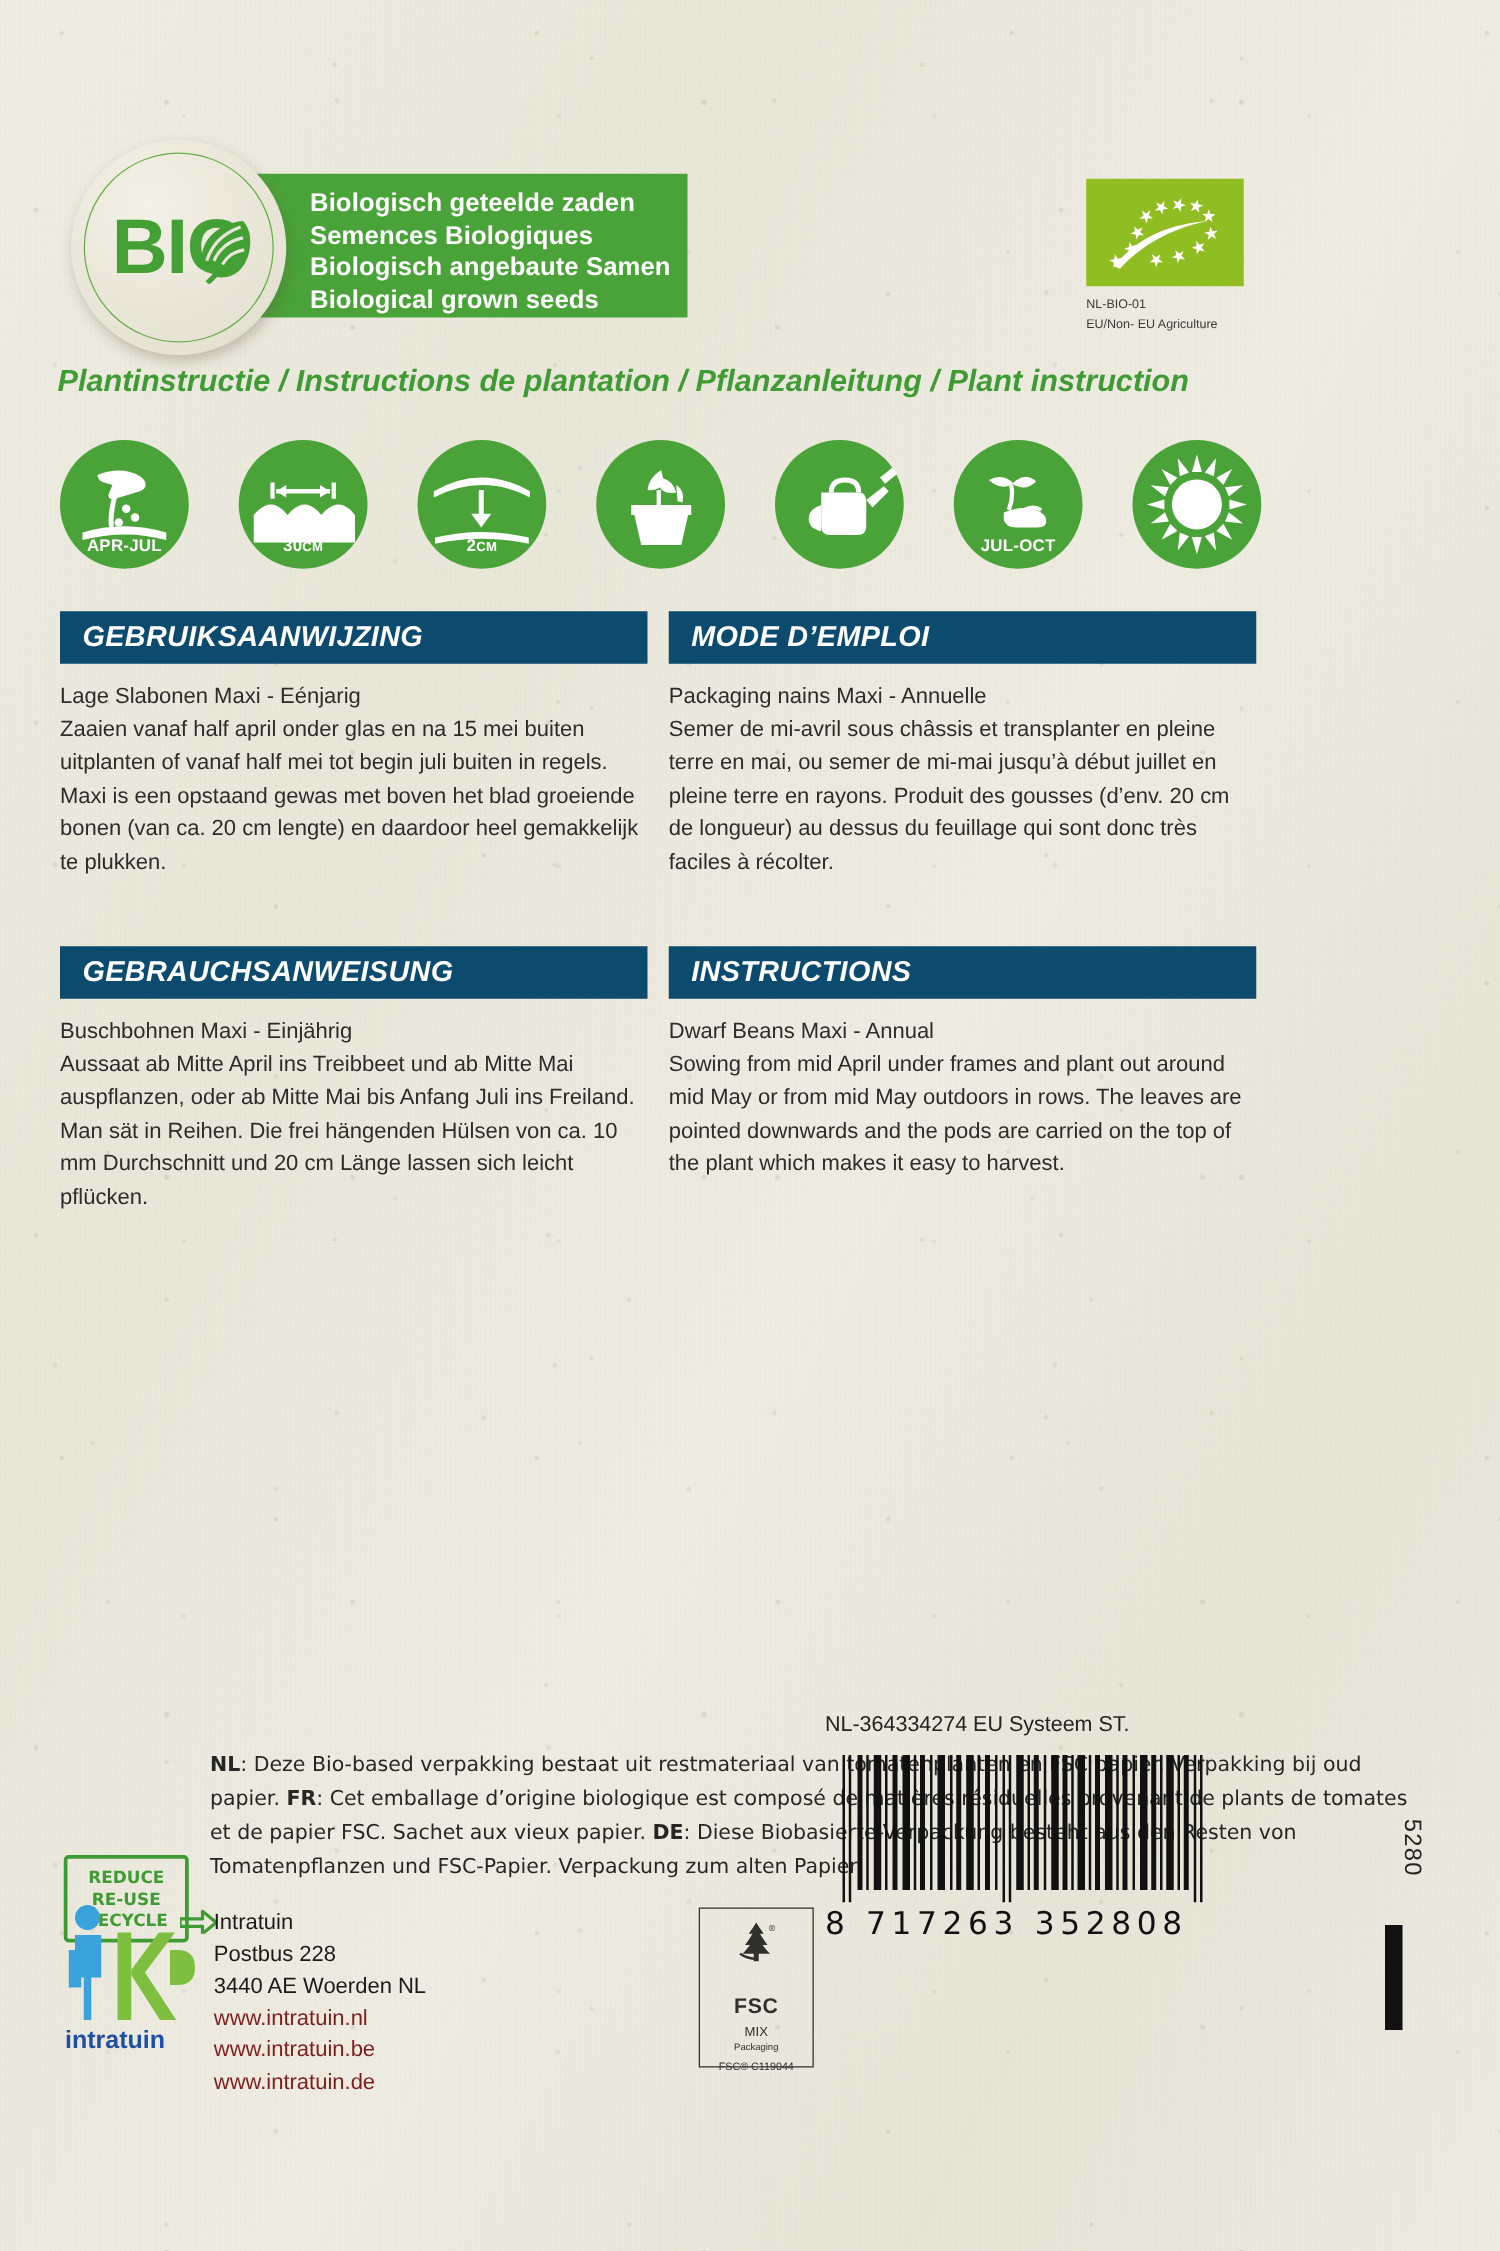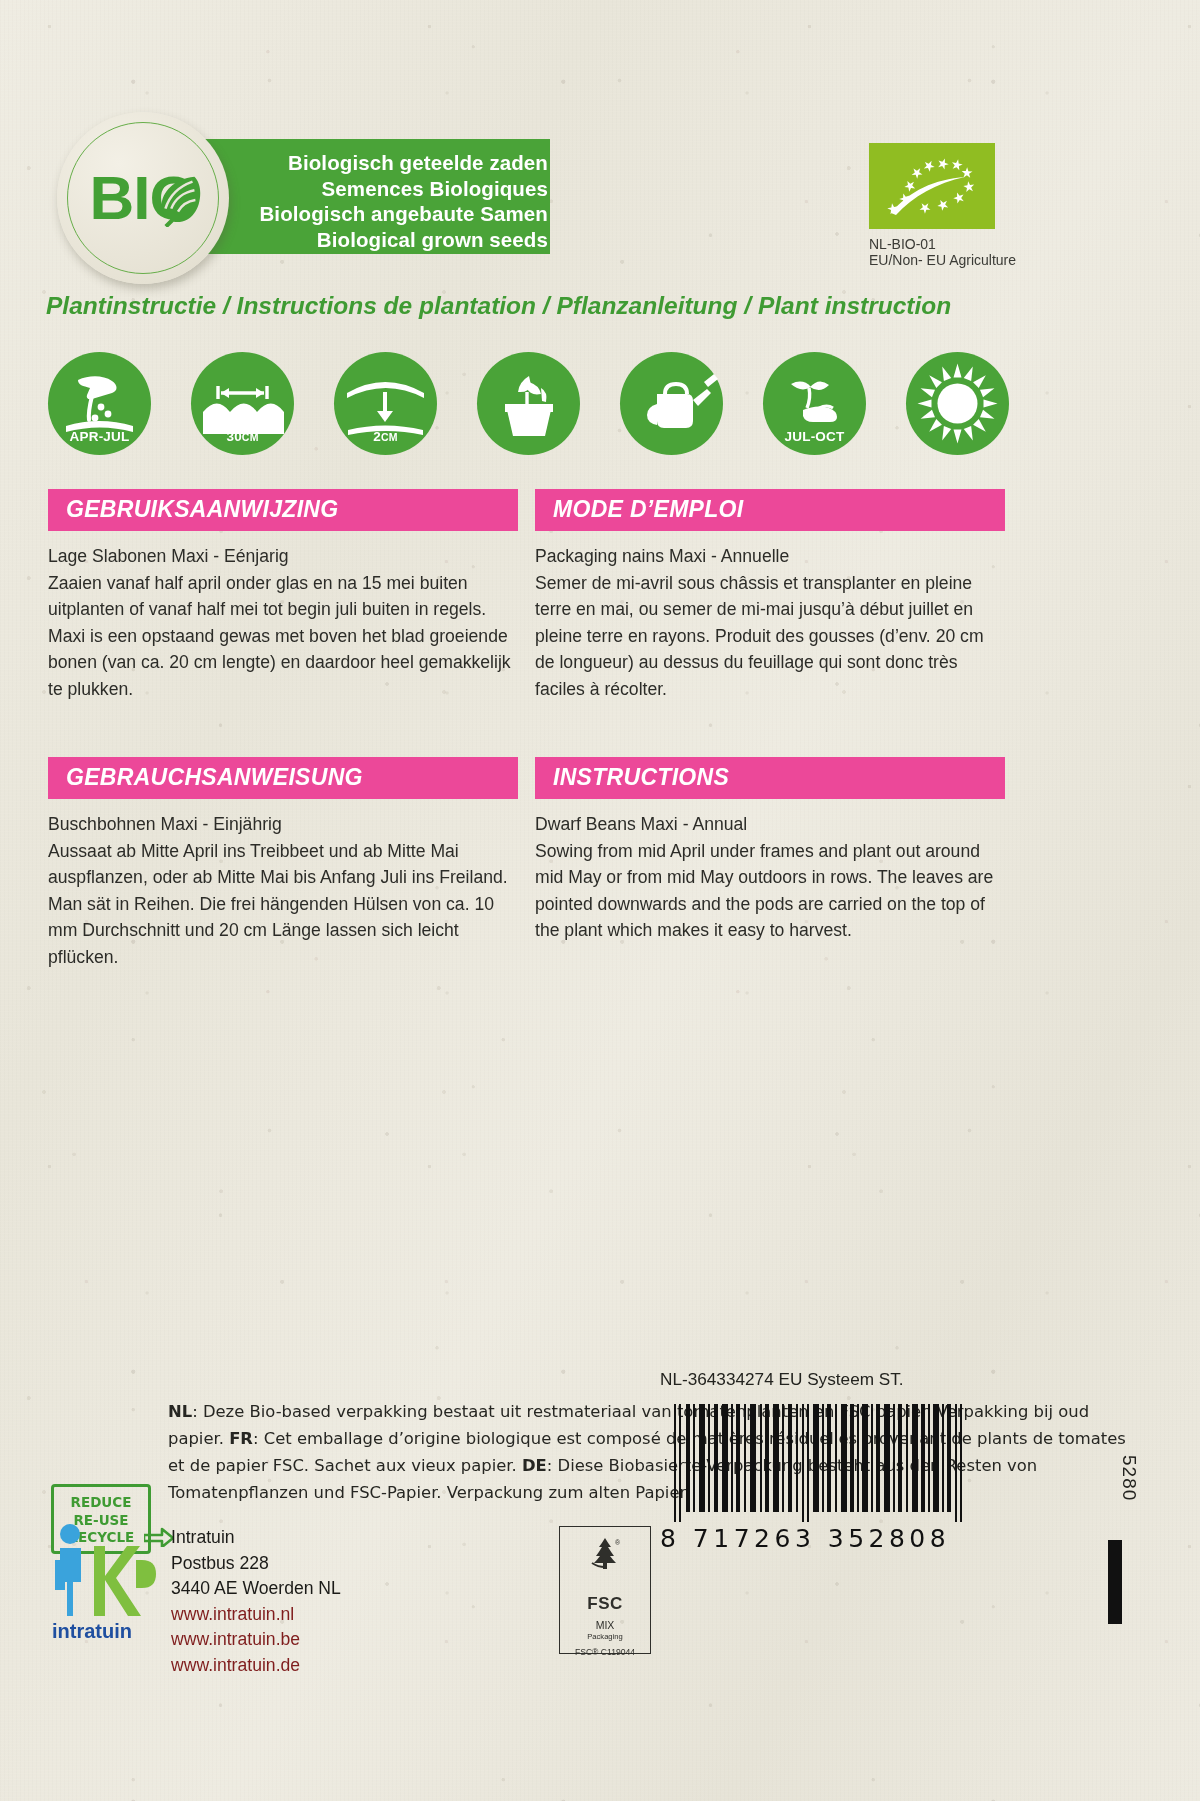--- a/index.html
+++ b/index.html
@@ -49,21 +49,20 @@
 
   
   .bio-band{
     position:absolute;left:190px;top:139px;width:360px;height:115px;
     background:#4aa338;
   }
   .bio-band-lines{
     position:absolute;left:248px;top:150px;width:300px;
     color:#fff;font-weight:bold;font-size:20.5px;line-height:25.5px;
     letter-spacing:.1px;
-    text-align:right;
   }
   .bio-circle{
     position:absolute;left:57px;top:112px;width:172px;height:172px;
     border-radius:50%;
     background:radial-gradient(circle at 36% 30%, #f3f0e6 0%, #e6e2d4 72%, #ddd9c9 100%);
     box-shadow:2px 5px 10px rgba(90,85,65,.30);
     z-index:4;
   }
   .bio-ring{
     position:absolute;left:10px;top:10px;right:10px;bottom:10px;
@@ -77,21 +76,21 @@
   .bio-leaf{
     position:absolute;right:22px;top:50%;margin-top:-29px;width:58px;height:58px;
   }
 
   
   .eu-logo{position:absolute;left:869px;top:143px;width:126px;height:86px;}
   .eu-rect{width:100%;height:100%;background:#90bd22;}
   .eu-stars{position:absolute;inset:0;}
   .eu-cert{
     position:absolute;left:869px;top:236px;width:220px;
-    font-size:14px;line-height:16px;color:#3b3b36;
+    font-size:10px;line-height:16px;color:#3b3b36;
   }
 
   
   .plantinstr{
     position:absolute;left:46px;top:292px;width:1100px;
     color:#3f9b33;font-weight:bold;font-style:italic;font-size:24.5px;
   }
 
   
   .icons{position:absolute;left:48px;top:352px;width:1104px;height:108px;}
@@ -102,21 +101,21 @@
   .ic svg{position:absolute;left:0;top:0;}
   .ic-label{
     position:absolute;left:0;right:0;bottom:11px;text-align:center;
     color:#fff;font-weight:bold;font-size:13.5px;letter-spacing:.2px;
   }
   .ic-label .sm{font-size:10.5px;}
 
   
   .blk{position:absolute;width:470px;}
   .blk-head{
-    background:#ec4899;color:#fff;font-weight:bold;font-style:italic;
+    background:#0c4a6e;color:#fff;font-weight:bold;font-style:italic;
     font-size:23px;padding:7px 0 8px 18px;letter-spacing:.3px;
   }
   .blk-body{
     margin-top:12px;color:#2c2c28;font-size:17.6px;line-height:26.5px;
   }
   .blk-body .first{display:block;}
 
   
   .rrr{
     position:absolute;left:51px;top:1484px;width:100px;height:70px;

